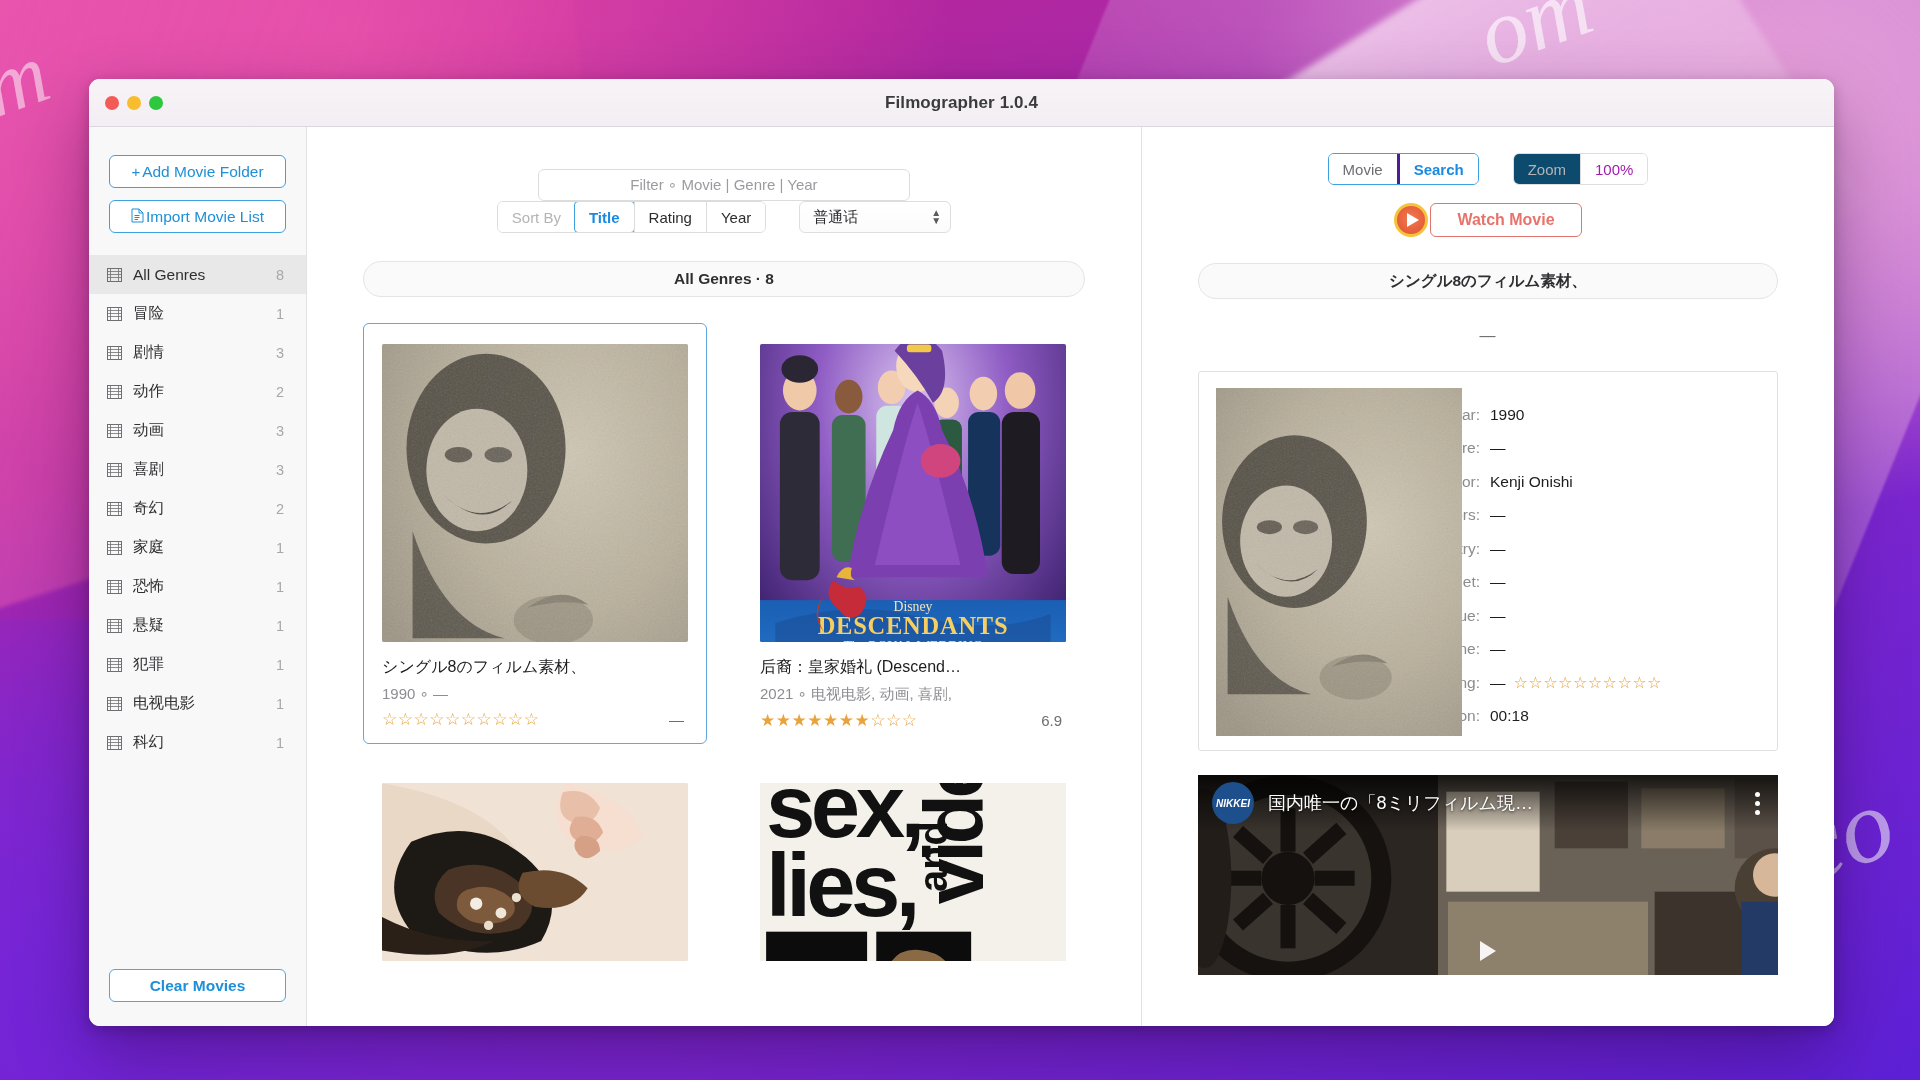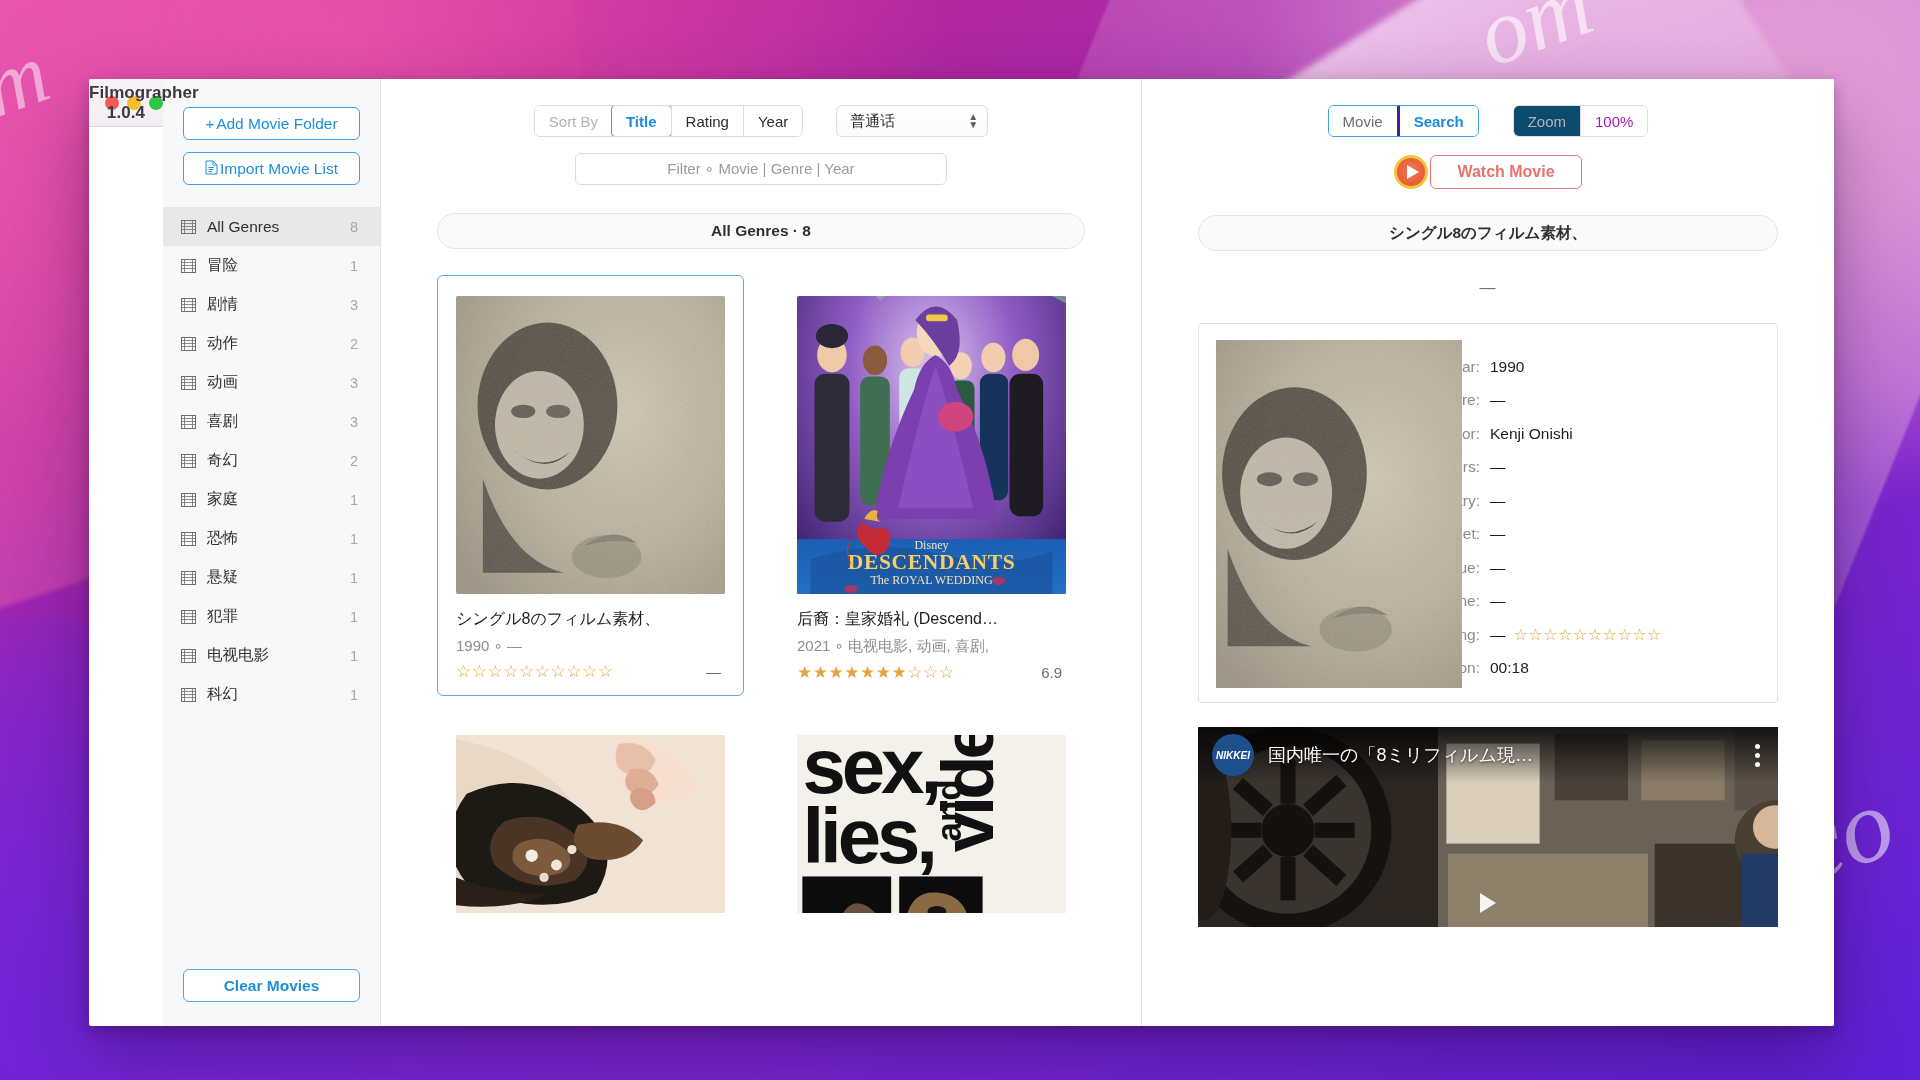--- a/index.html
+++ b/index.html
@@ -58,24 +58,24 @@
   #wm-topleft { left: -16px; top: 30px; font-size: 86px; transform: rotate(-20deg); color: rgba(255,255,255,.5); }
   #wm-topright { right: 330px; top: -34px; font-size: 92px; transform: rotate(-20deg); color: rgba(255,255,255,.6); }
   #wm-bottomright { right: 20px; bottom: 140px; font-size: 104px; transform: rotate(-20deg); color: rgba(255,255,255,.55); }
 
   
   #app-window {
     position: absolute;
     left: 89px; top: 79px;
     width: 1745px; height: 947px;
     background: #fff;
-    border-radius: 2px;
+    border-radius: 11px;
     box-shadow: 0 30px 70px rgba(40,0,60,.38), 0 4px 14px rgba(0,0,0,.22);
     overflow: hidden;
-    display: flex; flex-direction: row;
+    display: flex; flex-direction: column;
   }
   #titlebar {
     height: 48px; flex: none;
     background: linear-gradient(180deg, #f7f3f6 0%, #f3eef3 100%);
     border-bottom: 1px solid #dcd7dc;
     position: relative;
     display: flex; align-items: center;
   }
   #traffic-lights { display: flex; gap: 8px; margin-left: 16px; }
   .tl { width: 14px; height: 14px; border-radius: 50%; }
@@ -501,39 +501,39 @@
 
         <div id="clear-movies-wrap">
           <div id="clear-movies">
             <span>Clear Movies</span>
           </div>
         </div>
       </div>
 
       <div id="center">
 
+        <div id="filter-row">
+          <div id="filter-input">
+            <span>Filter ∘ Movie | Genre | Year</span>
+          </div>
+        </div>
+
         <div id="sort-row">
           <div class="seg-group" id="sort-seg">
               <div class="seg label-seg">Sort By</div>
               <div class="seg active-blue">Title</div>
               <div class="seg">Rating</div>
               <div class="seg">Year</div>
             </div>
           <div id="lang-select">
             <span>普通话</span>
             <span class="stepper-arrows">
               <span>▲</span>
                 <span>▼</span>
             </span>
-          </div>
-        </div>
-
-        <div id="filter-row">
-          <div id="filter-input">
-            <span>Filter ∘ Movie | Genre | Year</span>
           </div>
         </div>
 
         <div class="pill-header" id="genre-banner">
           <span>All Genres · 8</span>
         </div>
 
         <div id="grid-scroll">
           <div id="movie-grid">
               <div class="movie-card selected">

